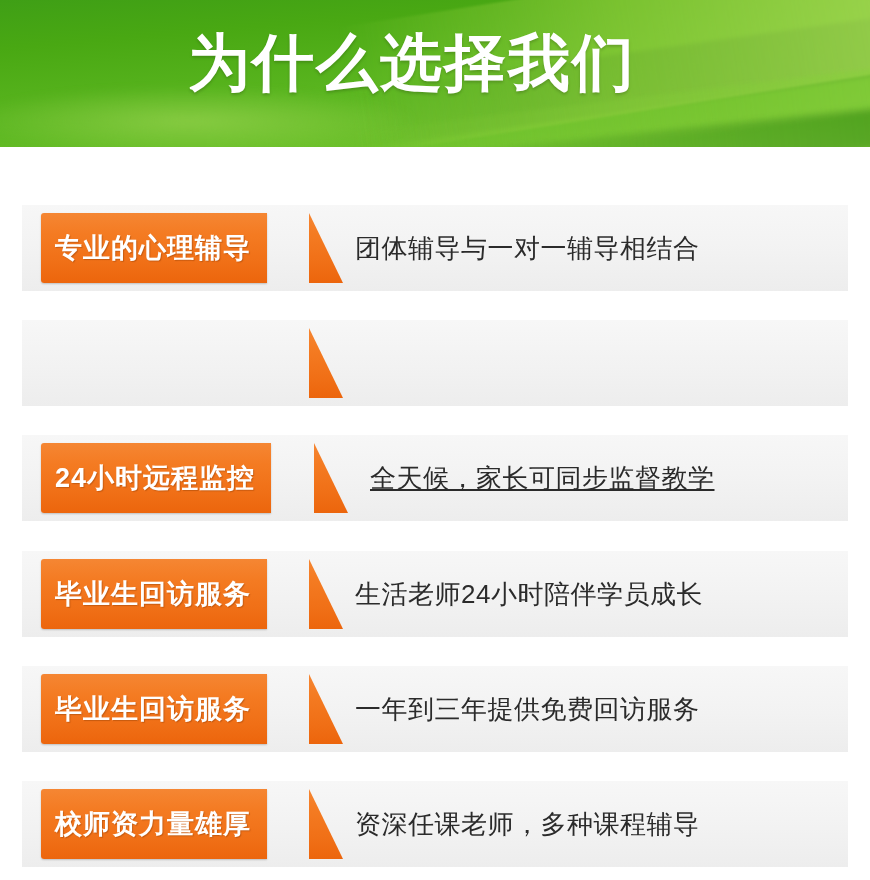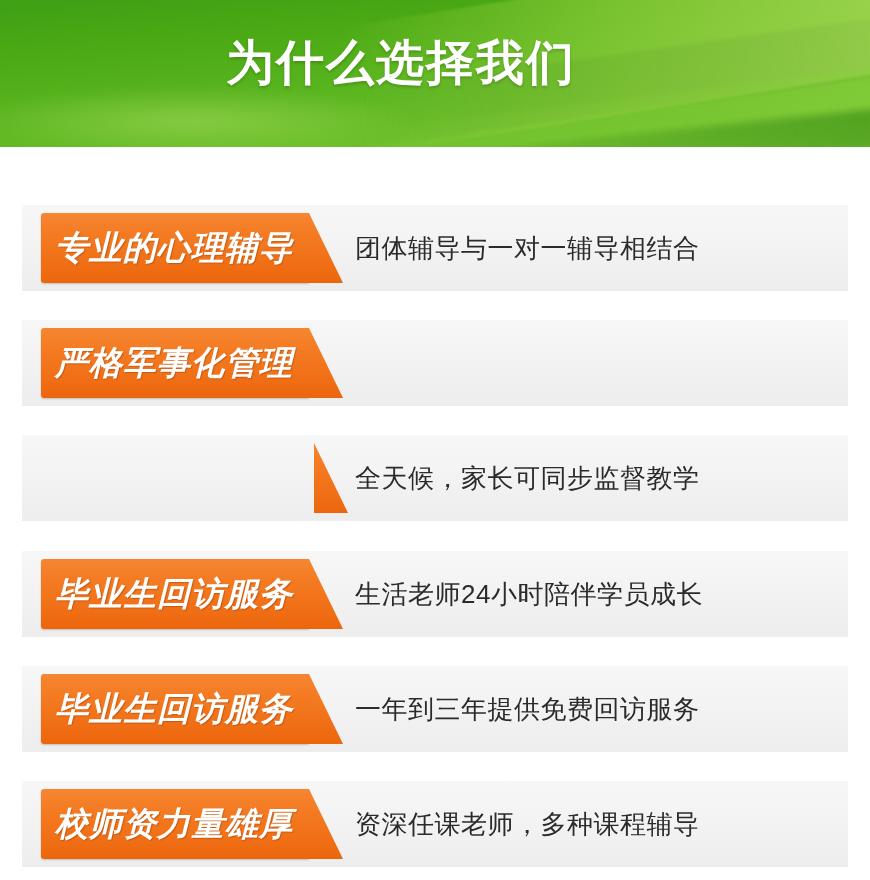--- a/index.html
+++ b/index.html
@@ -72,27 +72,27 @@
   #banner-glow-left {
     left: -40px;
     top: 86px;
     width: 460px;
     height: 70px;
     background: radial-gradient(ellipse at center, rgba(168,218,92,0.55) 0%, rgba(168,218,92,0.0) 70%);
     filter: blur(4px);
   }
   #header-title {
     position: absolute;
-    left: 4px;
+    left: 15px;
     top: 24px;
     width: 778px;
     text-align: center;
     padding-left: 16px;
     box-sizing: border-box;
-    font-size: 48px;
+    font-size: 62px;
     line-height: 78px;
     font-weight: bold;
     color: #ffffff;
     letter-spacing: 2px;
     text-shadow: 0 2px 3px rgba(0,0,0,0.18);
     white-space: nowrap;
   }
 
   
   #feature-list {
@@ -117,27 +117,26 @@
     background: linear-gradient(180deg, #f58633 0%, #f47b22 30%, #f06f16 72%, #ec650c 100%);
     box-shadow: 0 1px 2px rgba(0,0,0,0.20);
     border-radius: 3px 0 0 3px;
     display: flex;
     align-items: center;
     justify-content: center;
     box-sizing: border-box;
     padding: 0 16px 0 14px;
   }
   .tag-label {
-    font-size: 33px;
+    font-size: 27px;
     font-weight: bold;
     color: #ffffff;
     letter-spacing: 1px;
     white-space: nowrap;
     text-shadow: 1px 1px 1px rgba(120,50,0,0.35);
-    font-style: italic;
   }
   .tag-wedge {
     position: absolute;
     top: 8px;
     height: 70px;
     width: 34px;
     background: linear-gradient(180deg, #f58633 0%, #f47b22 30%, #f06f16 72%, #ec650c 100%);
     clip-path: polygon(0 0, 100% 100%, 0 100%);
     box-shadow: 0 1px 2px rgba(0,0,0,0.12);
   }
@@ -178,29 +177,29 @@
 
   <div class="feature-row" id="feature-row-0">
     <div class="tag" id="tag-0">
       <span class="tag-label">专业的心理辅导</span>
     </div>
     <div class="tag-wedge" id="wedge-0" style="left: 287px;"></div>
     <div class="feature-desc" id="desc-0" style="left: 333px;">团体辅导与一对一辅导相结合</div>
   </div>
 
   <div class="feature-row" id="feature-row-1">
-    <div class="tag" id="tag-1">
-      <span class="tag-label">严格军事化管理</span>
-    </div>
     <div class="tag-wedge" id="wedge-1" style="left: 287px;"></div>
   </div>
 
   <div class="feature-row" id="feature-row-2">
+    <div class="tag" id="tag-2">
+      <span class="tag-label">24小时远程监控</span>
+    </div>
     <div class="tag-wedge" id="wedge-2" style="left: 292px;"></div>
-    <div class="feature-desc" id="desc-2" style="left: 333px;">全天候，家长可同步监督教学</div>
+    <div class="feature-desc" id="desc-2" style="left: 348px; text-decoration: underline;">全天候，家长可同步监督教学</div>
   </div>
 
   <div class="feature-row" id="feature-row-3">
     <div class="tag" id="tag-3">
       <span class="tag-label">毕业生回访服务</span>
     </div>
     <div class="tag-wedge" id="wedge-3" style="left: 287px;"></div>
     <div class="feature-desc" id="desc-3" style="left: 333px;">生活老师24小时陪伴学员成长</div>
   </div>
 

